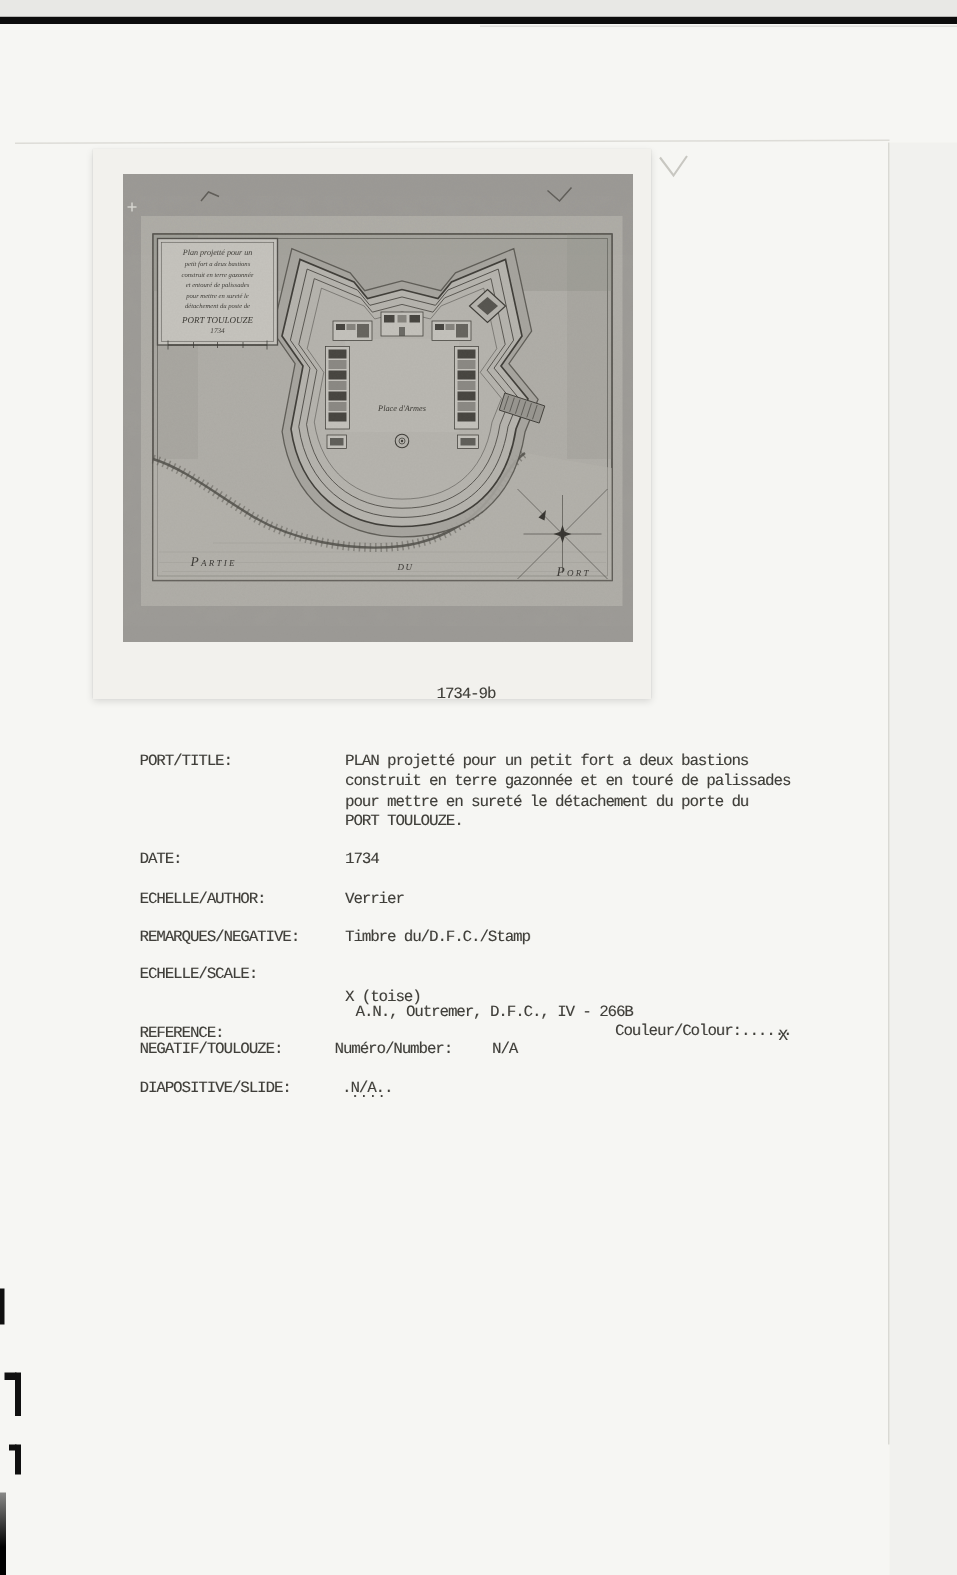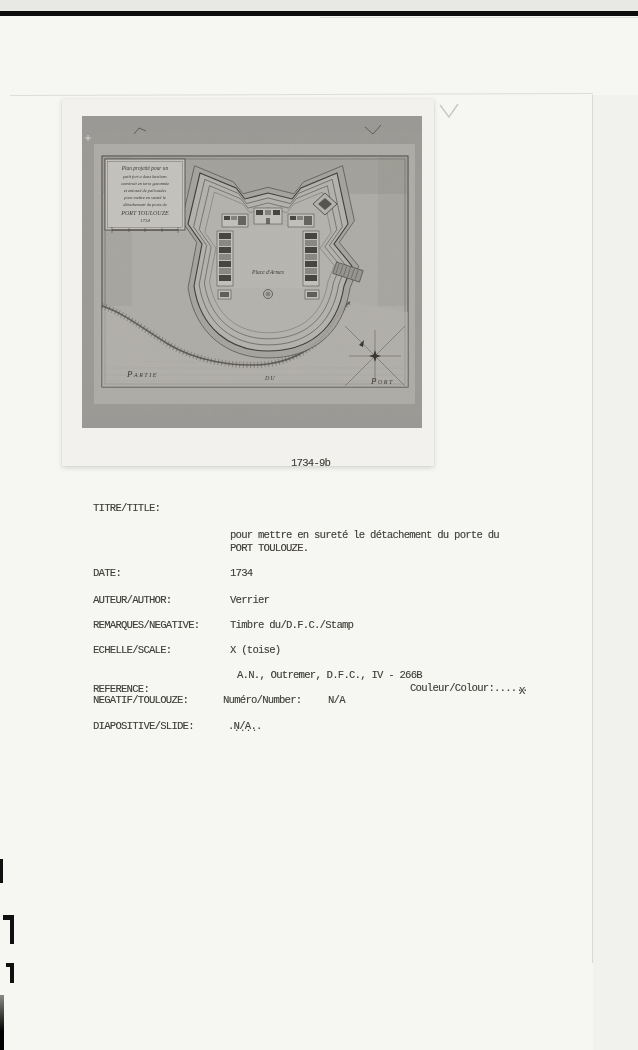--- a/index.html
+++ b/index.html
@@ -195,35 +195,37 @@
 
     <rect x="0" y="0" width="340" height="312" filter="url(#grain)" opacity="0.16"></rect>
   </svg>
 
   <svg class="pencil-mark" viewBox="0 0 30 20">
     <polyline points="2,4 11,16 20,3" fill="none" stroke="#c8c7c1" stroke-width="1.4"></polyline>
   </svg>
 
   <div class="tw" style="left:291px;top:446px">1734-9b</div>
 
-  <div class="tw lbl" style="top:491px">TITRE/TITLE:</div>
+  <div class="tw lbl" style="top:491px">PORT/TITLE:</div>
+  <div class="tw" style="left:230px;top:491px">PLAN projetté pour un petit fort a deux bastions</div>
+  <div class="tw" style="left:230px;top:504px">construit en terre gazonnée et en touré de palissades</div>
   <div class="tw" style="left:230px;top:518px">pour mettre en sureté le détachement du porte du</div>
   <div class="tw" style="left:230px;top:531px">PORT TOULOUZE.</div>
 
   <div class="tw lbl" style="top:556px">DATE:</div>
   <div class="tw" style="left:230px;top:556px">1734</div>
 
-  <div class="tw lbl" style="top:583px">AUTEUR/AUTHOR:</div>
+  <div class="tw lbl" style="top:583px">ECHELLE/AUTHOR:</div>
   <div class="tw" style="left:230px;top:583px">Verrier</div>
 
   <div class="tw lbl" style="top:608px">REMARQUES/NEGATIVE:</div>
   <div class="tw" style="left:230px;top:608px">Timbre du/D.F.C./Stamp</div>
 
   <div class="tw lbl" style="top:633px">ECHELLE/SCALE:</div>
-  <div class="tw" style="left:230px;top:633px">X (toise)</div>
+  <div class="tw" style="left:230px;top:648px">X (toise)</div>
 
   <div class="tw lbl" style="top:672px">REFERENCE:</div>
   <div class="tw" style="left:237px;top:658px">A.N., Outremer, D.F.C., IV - 266B</div>
 
   <div class="tw lbl" style="top:683px">NEGATIF/TOULOUZE:</div>
   <div class="tw" style="left:223px;top:683px">Numéro/Number:</div>
   <div class="tw" style="left:328px;top:683px">N/A</div>
   <div class="tw" style="left:410px;top:671px"><span>Couleur/Colour:</span><span>......</span></div>
   <div class="tw" style="left:519px;top:674px">X</div>
 

